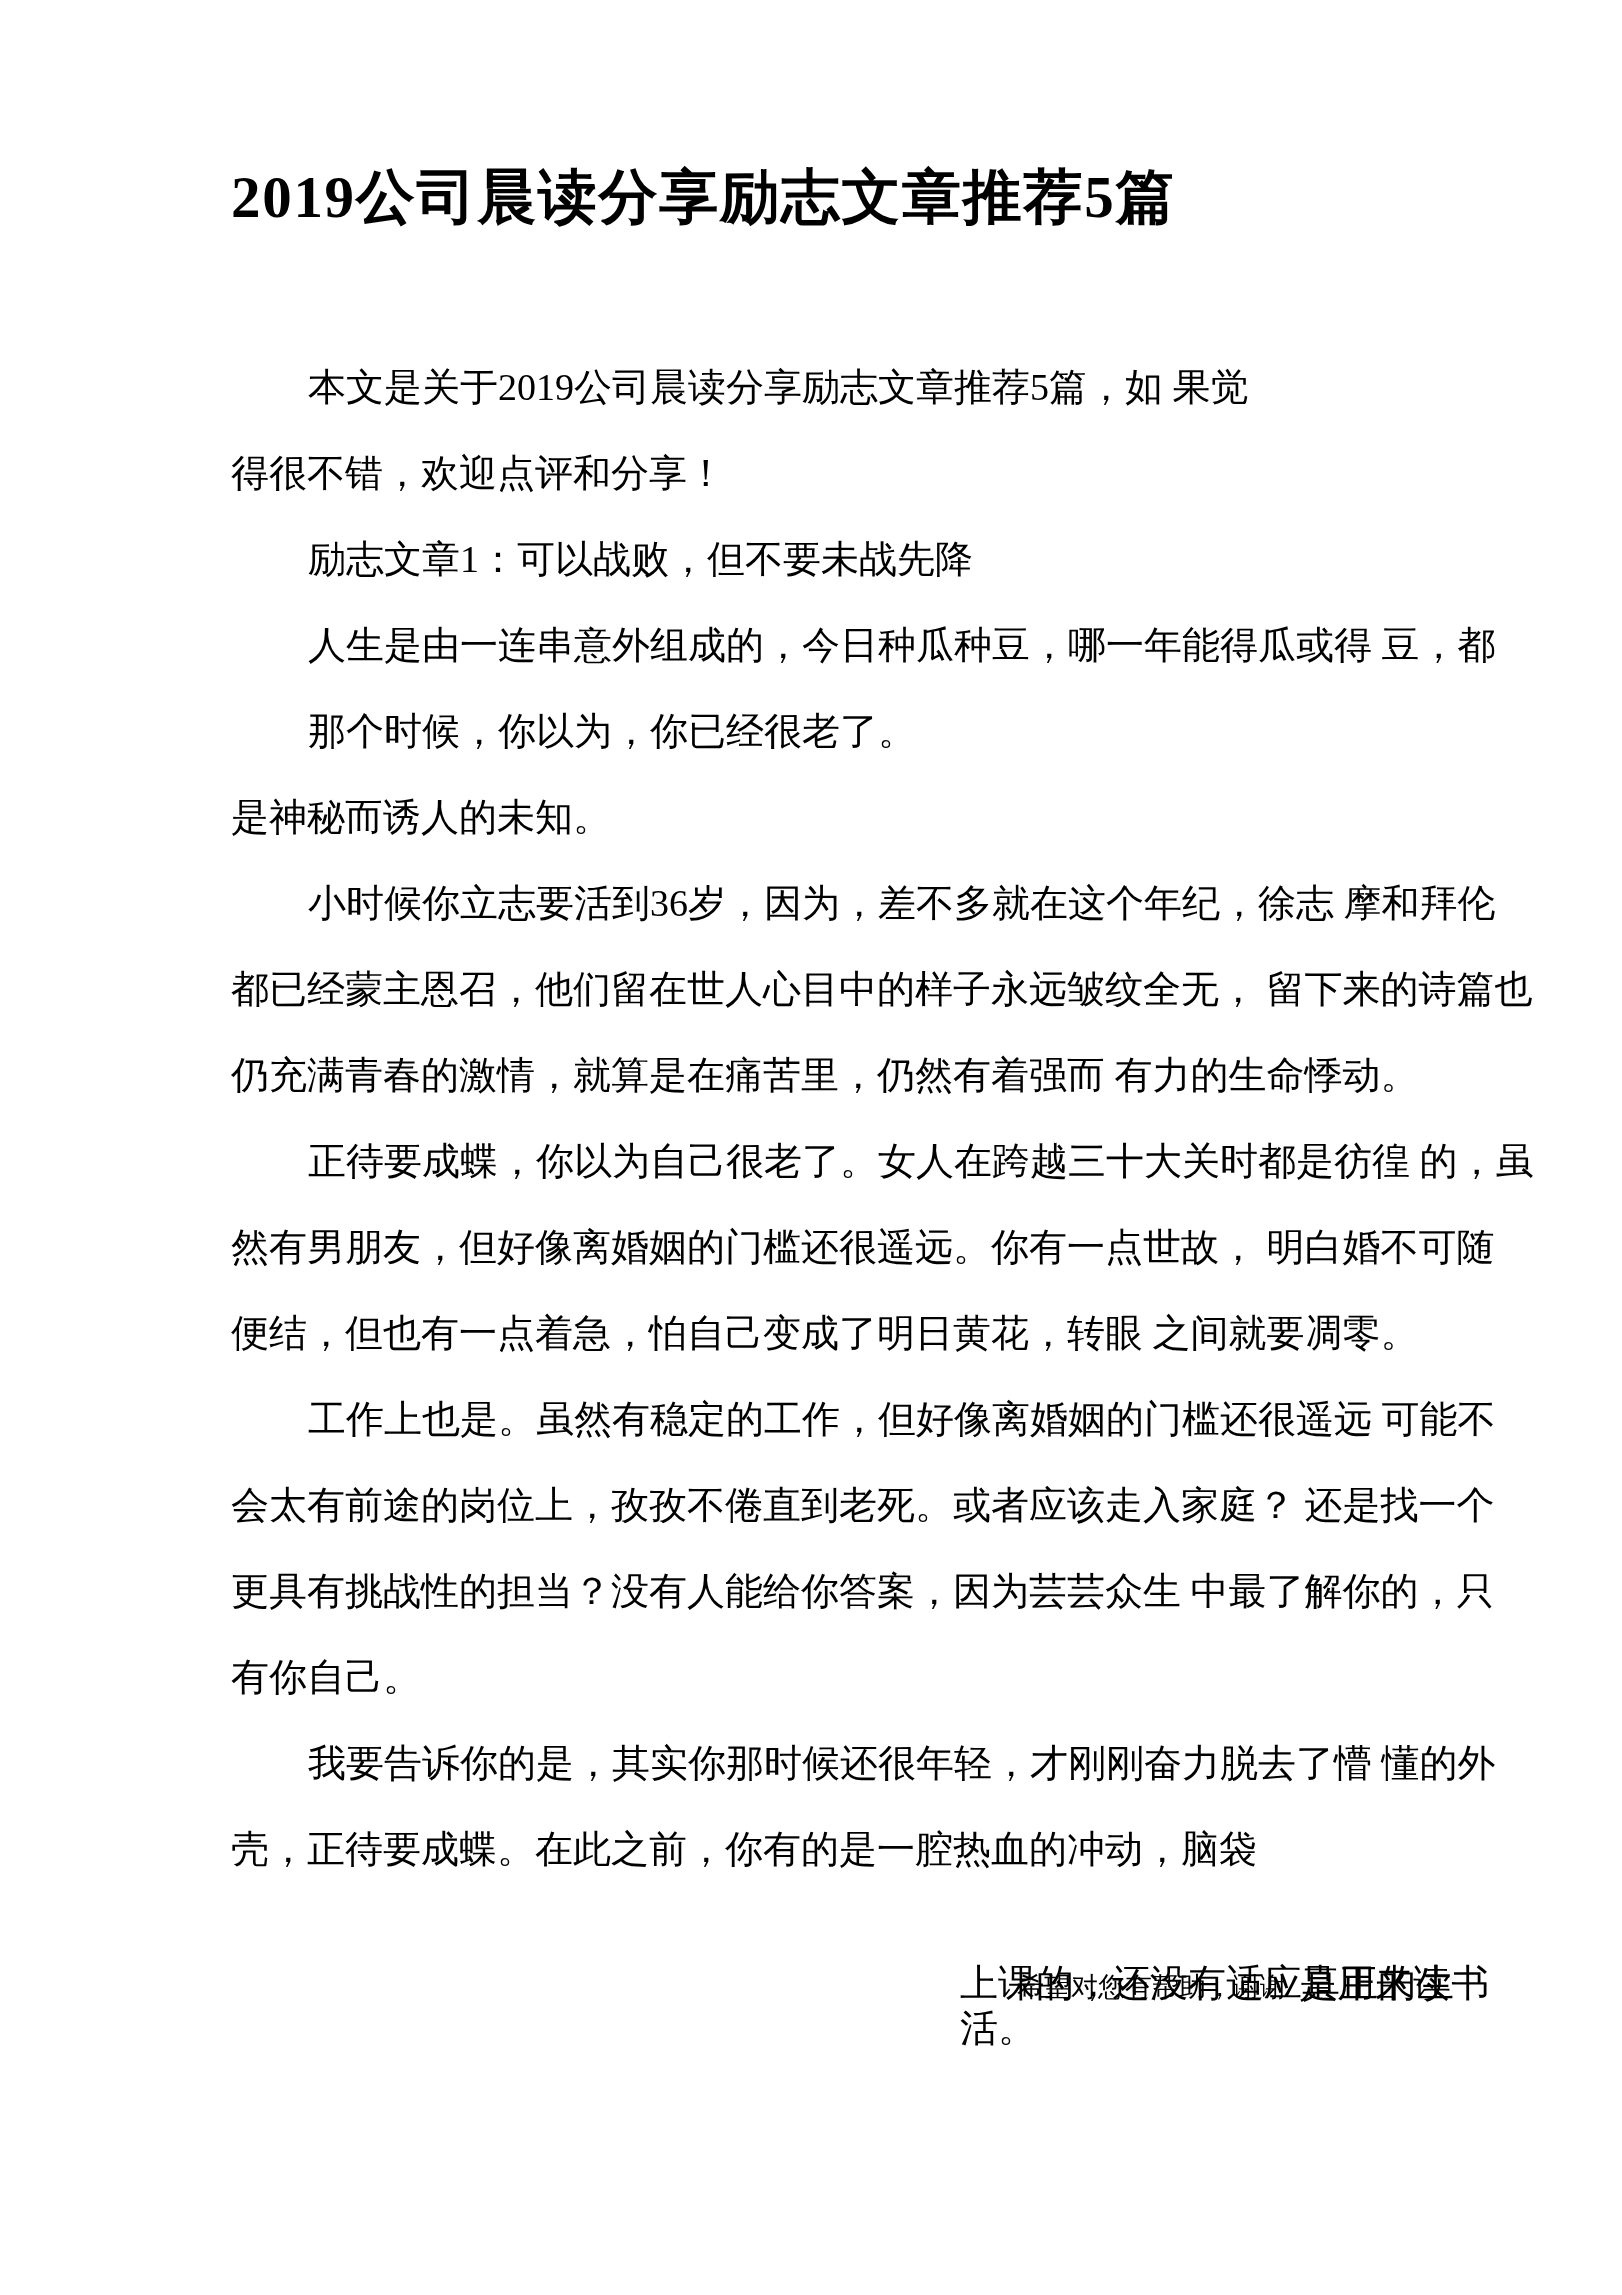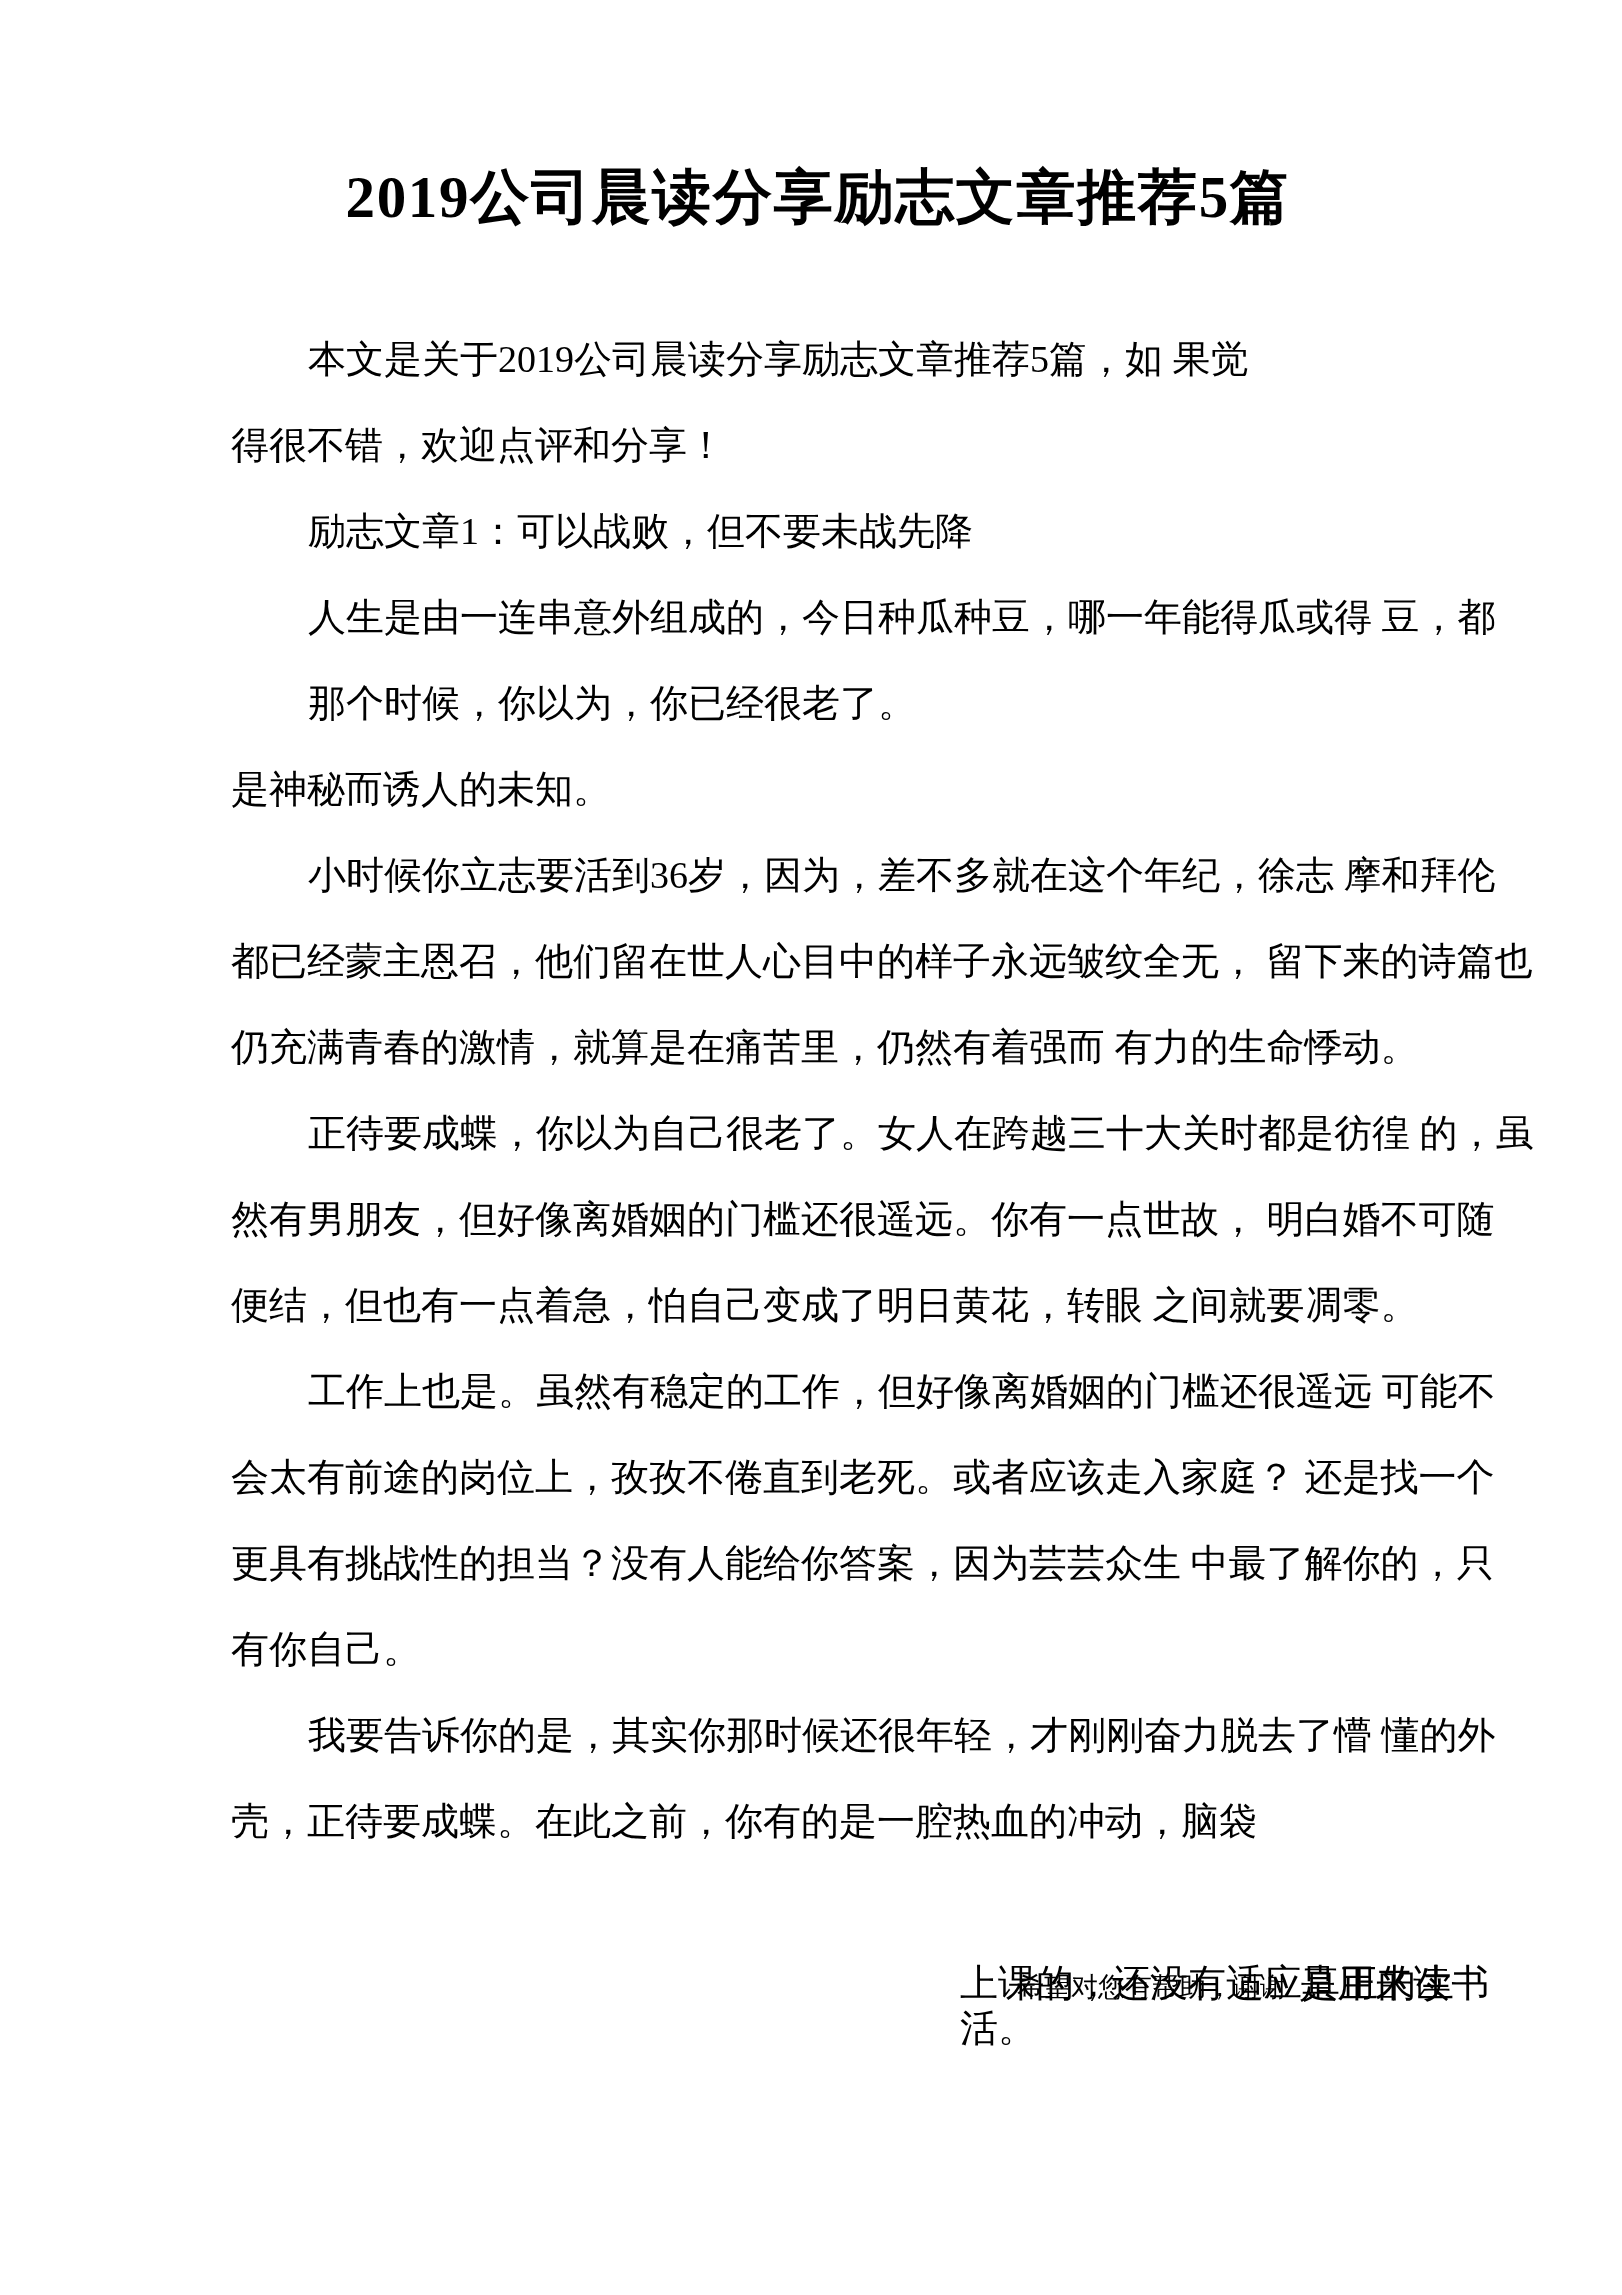--- a/index.html
+++ b/index.html
@@ -14,28 +14,27 @@
   }
   .doc-title {
     position: absolute;
     top: 161px;
     left: 231px;
     width: 1174px;
     margin: 0;
     font-size: 59px;
     line-height: 72px;
     font-weight: 700;
-    text-align: center;
     letter-spacing: 1.7px;
     white-space: pre;
   }
   .body-text {
     position: absolute;
     left: 231px;
-    top: 316px;
+    top: 344px;
     width: 1174px;
   }
   .body-text .line {
     height: 86px;
     line-height: 86px;
     font-size: 38px;
     white-space: pre;
   }
   .line.indent { text-indent: 77px; }
   .footer-note {

